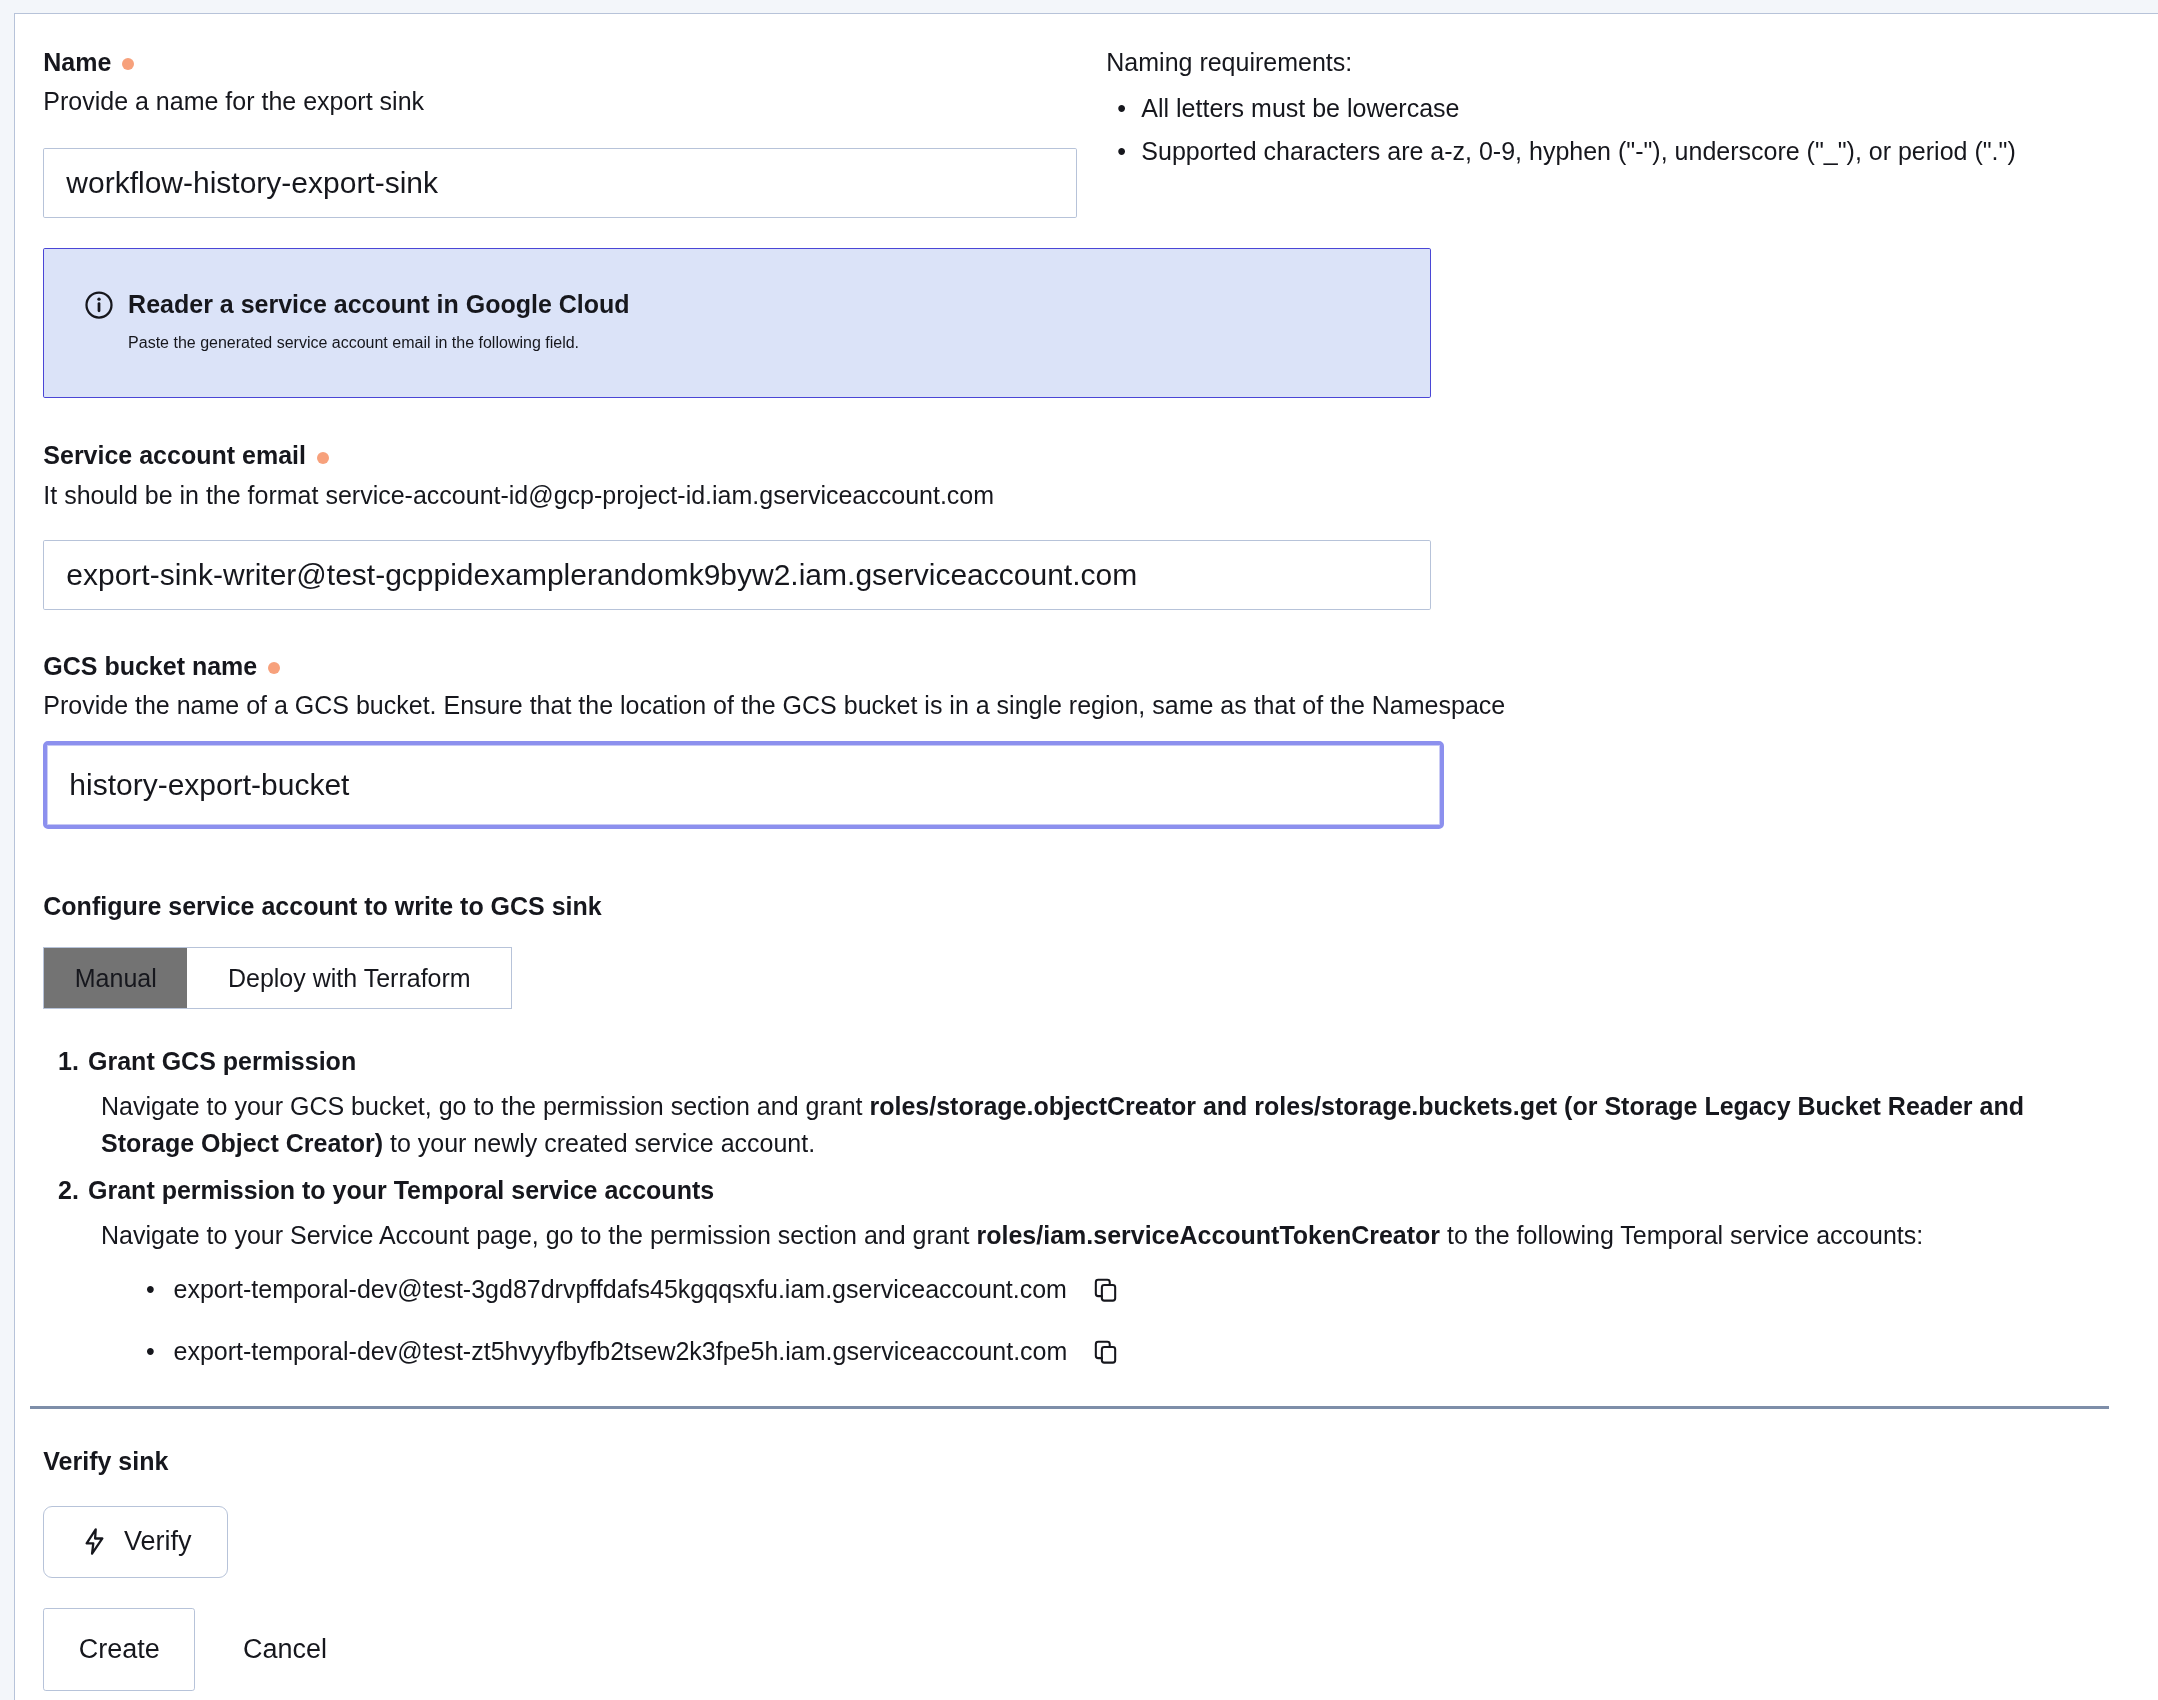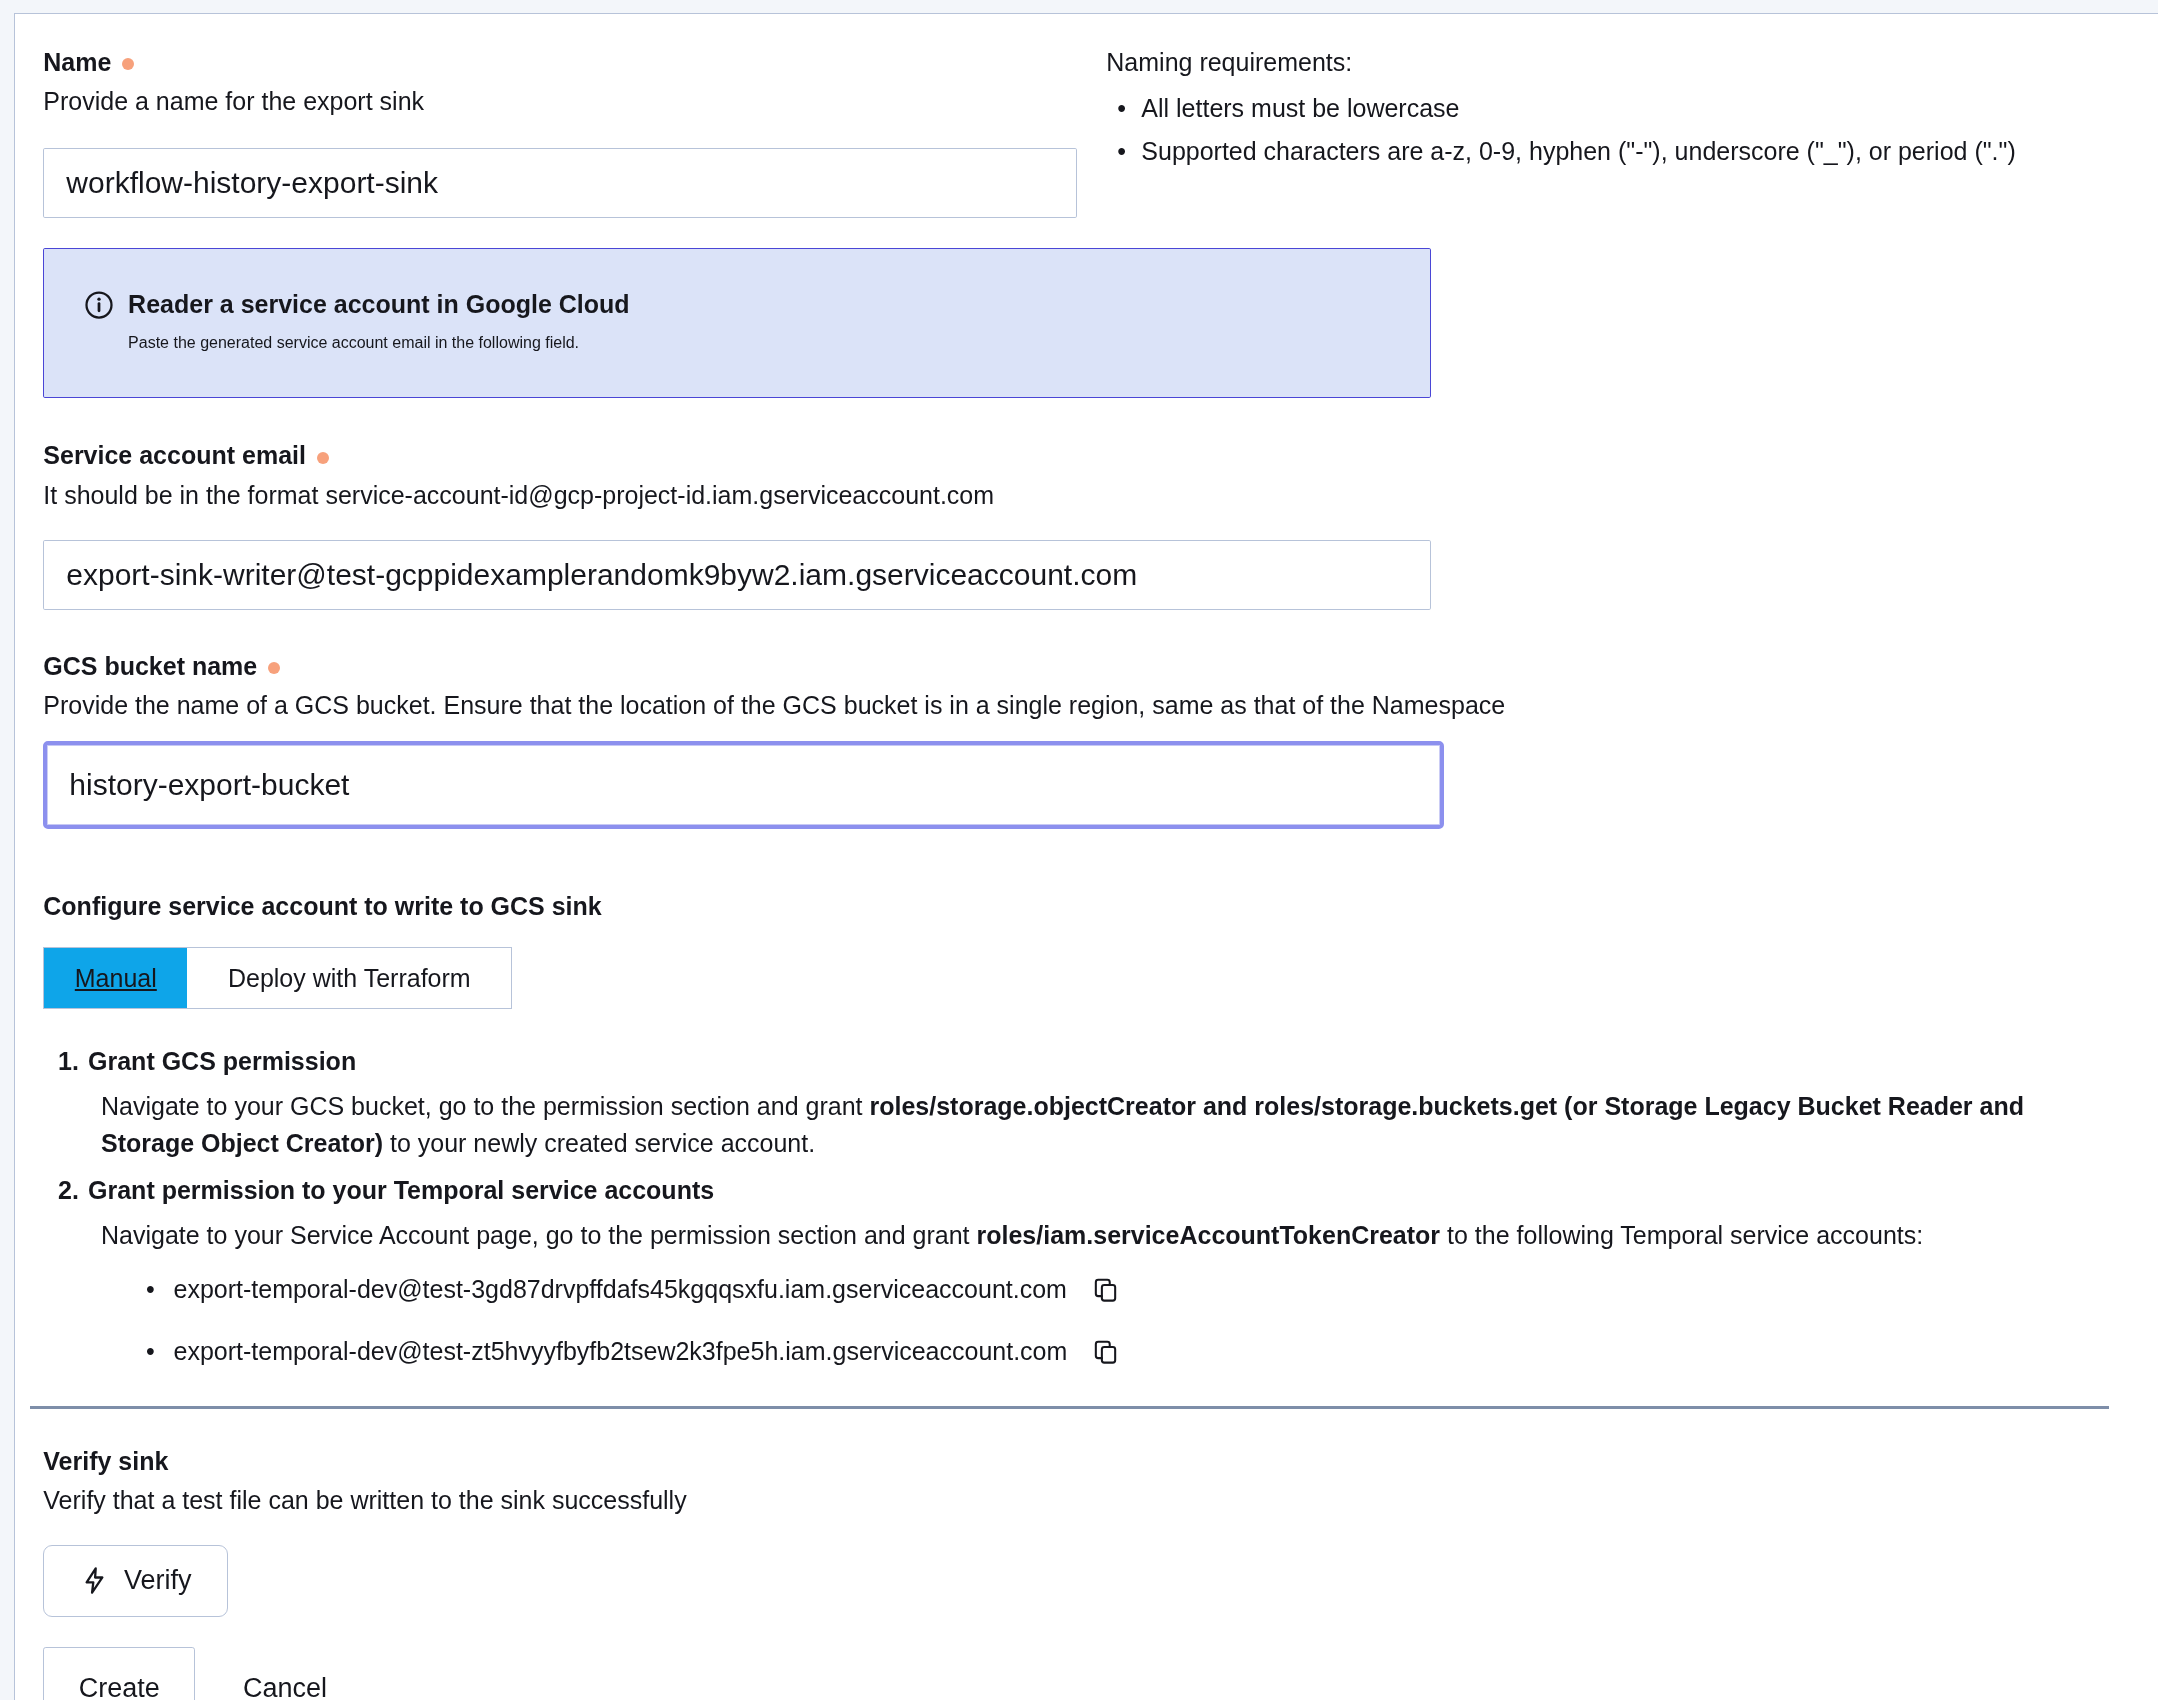--- a/index.html
+++ b/index.html
@@ -81,21 +81,21 @@
     height: 62px;
   }
   .tab {
     font-size: 25px; line-height: 58px;
     text-align: center;
     background: #ffffff; color: #16171d;
     cursor: pointer;
     border: none;
     font-family: inherit;
   }
-  .tab.selected { background: #0ea5e9; text-decoration: underline; }
+  .tab.selected { background: #737373; }
   .tab-manual { width: 143px; }
   .tab-terraform { width: 324px; }
   .steps { margin-top: 37px; padding-left: 14.7px; }
   .step-title { display: flex; gap: 9.2px; font-size: 25px; font-weight: 700; line-height: 31px; }
   .step-body {
     font-size: 25px; line-height: 37px; margin-top: 11px;
     margin-left: 43px; max-width: 2002px;
   }
   .step-body b { font-weight: 700; }
   .step + .step { margin-top: 13px; }
@@ -247,21 +247,20 @@
           </li>
         </ul>
       </div>
     </div>
 
     <div class="divider"></div>
 
     
     <div>
       <div class="verify-heading">Verify sink</div>
-      <div class="help">Verify that a test file can be written to the sink successfully</div>
       <button class="verify-btn">
         <svg viewBox="0 0 24 24" width="29" height="29" fill="none" stroke="#16171d" stroke-width="1.9" stroke-linejoin="round" stroke-linecap="round">
           <polygon points="13 2 5.5 13.5 11 13.5 10 22 18.5 9.5 12.5 9.5 13 2"></polygon>
         </svg>
         <span>Verify</span>
       </button>
     </div>
 
     
     <div class="actions">

